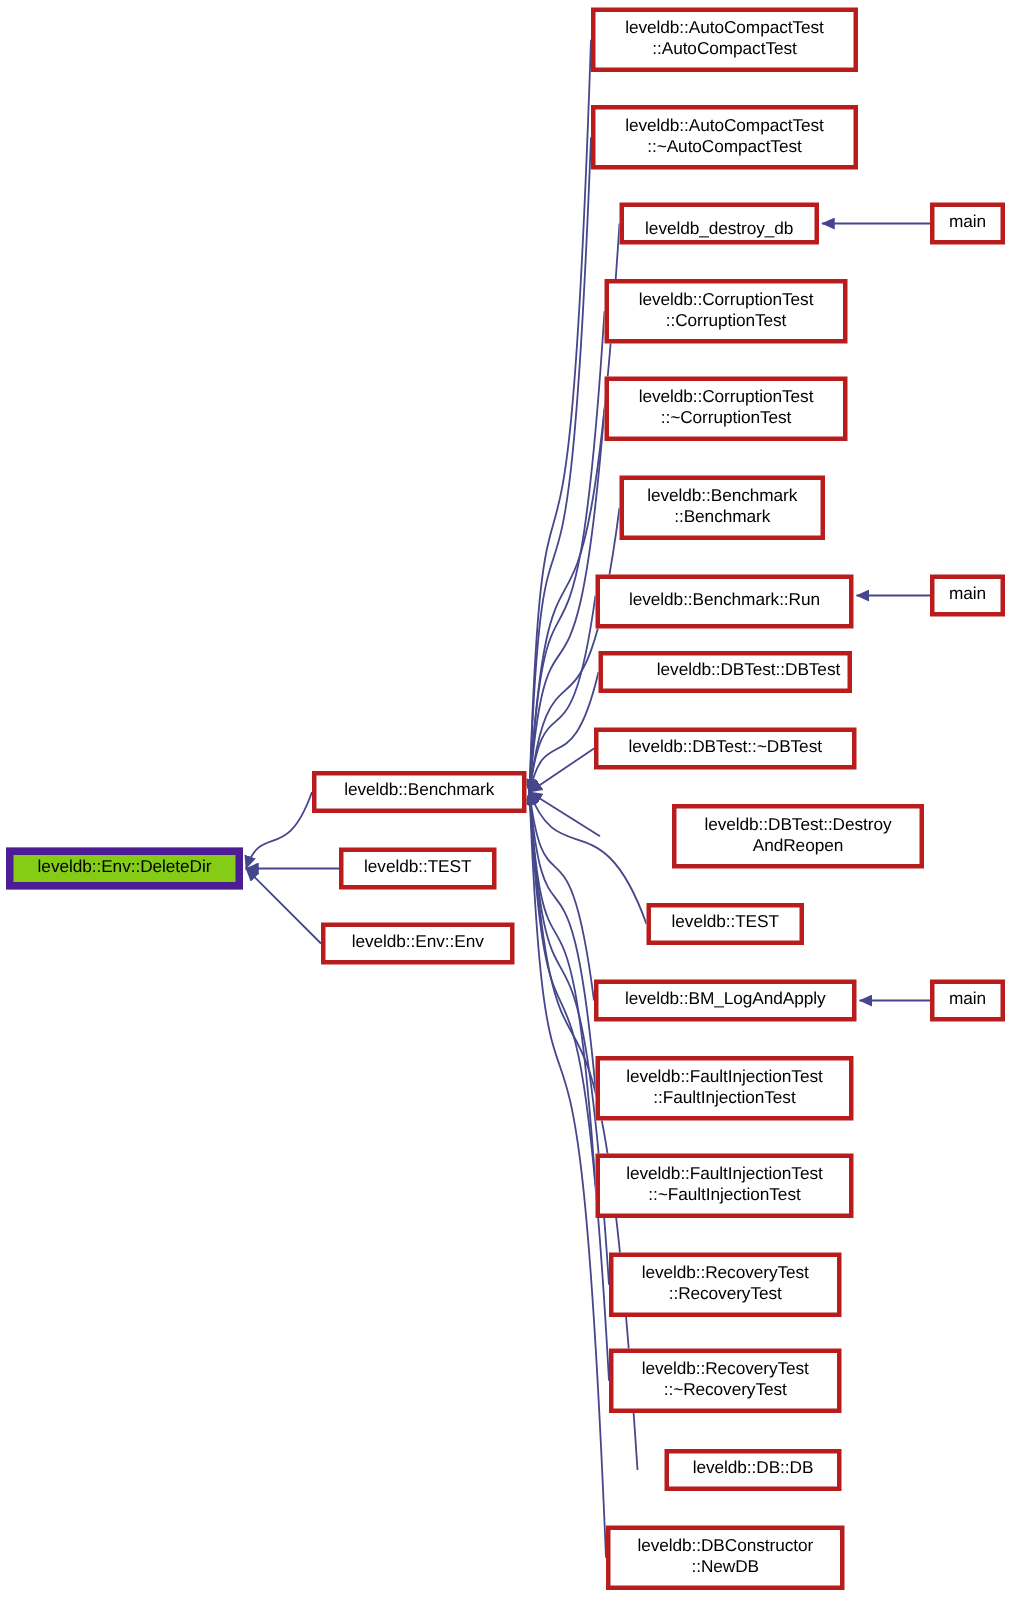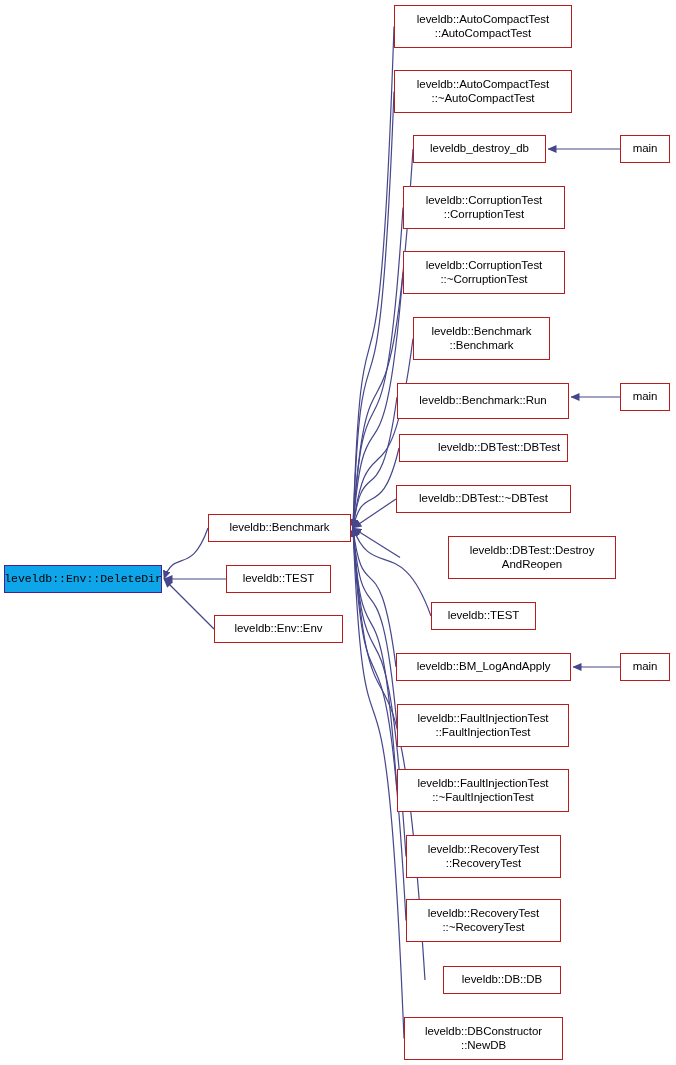--- a/index.html
+++ b/index.html
@@ -22,37 +22,36 @@
   #graph-svg {
     position: absolute;
     top: 0;
     left: 0;
     width: 676px;
     height: 1065px;
   }
   .node-box {
     position: absolute;
     box-sizing: border-box;
-    border: 1px solid #b91c1c;
+    border: 3px solid #b91c1c;
     background: #ffffff;
     display: flex;
     align-items: center;
     justify-content: center;
     text-align: center;
     font-family: "Liberation Sans", sans-serif;
     font-size: 11.5px;
     line-height: 13.5px;
     color: #000000;
     white-space: pre;
     letter-spacing: -0.05px;
   }
   .node-box.highlight {
-    background: #0ea5e9;
-    border: 1px solid #4c1d95;
-    font-family: Liberation Mono, monospace;
+    background: #84cc16;
+    border: 5px solid #4c1d95;
   }
 </style>
 </head>
 <body>
 
 <div id="graph-root">
   <svg id="graph-svg" viewBox="0 0 676 1065" xmlns="http://www.w3.org/2000/svg">
     <defs>
       <marker id="arrowhead" markerWidth="9" markerHeight="8" refX="8.5" refY="4" orient="auto" markerUnits="userSpaceOnUse">
         <path d="M0,0 L9,4 L0,8 z" fill="#46468c"></path>
@@ -87,21 +86,21 @@
   </svg>
   <div id="node-layer">
       <div class="node-box highlight" style="left: 4px; top: 565px; width: 158px; height: 28px;"><div>leveldb::Env::DeleteDir</div></div>
       <div class="node-box" style="left: 208px; top: 514px; width: 143px; height: 28px;"><div>leveldb::Benchmark</div></div>
       <div class="node-box" style="left: 226px; top: 565px; width: 105px; height: 28px;"><div>leveldb::TEST</div></div>
       <div class="node-box" style="left: 214px; top: 615px; width: 129px; height: 28px;"><div>leveldb::Env::Env</div></div>
       <div class="node-box" style="left: 394px; top: 5px; width: 178px; height: 43px;"><div>leveldb::AutoCompactTest
 ::AutoCompactTest</div></div>
       <div class="node-box" style="left: 394px; top: 70px; width: 178px; height: 43px;"><div>leveldb::AutoCompactTest
 ::~AutoCompactTest</div></div>
-      <div class="node-box" style="left: 413px; top: 135px; width: 133px; height: 28px;"><div>leveldb_destroy_db</div></div>
+      <div class="node-box" style="left: 413px; top: 135px; width: 133px; height: 28px; align-items: flex-end;"><div>leveldb_destroy_db</div></div>
       <div class="node-box" style="left: 403px; top: 186px; width: 162px; height: 43px;"><div>leveldb::CorruptionTest
 ::CorruptionTest</div></div>
       <div class="node-box" style="left: 403px; top: 251px; width: 162px; height: 43px;"><div>leveldb::CorruptionTest
 ::~CorruptionTest</div></div>
       <div class="node-box" style="left: 413px; top: 317px; width: 137px; height: 43px;"><div>leveldb::Benchmark
 ::Benchmark</div></div>
       <div class="node-box" style="left: 397px; top: 383px; width: 172px; height: 36px;"><div>leveldb::Benchmark::Run</div></div>
       <div class="node-box" style="left: 399px; top: 434px; width: 169px; height: 28px; padding-left: 31px;"><div>leveldb::DBTest::DBTest</div></div>
       <div class="node-box" style="left: 396px; top: 485px; width: 175px; height: 28px;"><div>leveldb::DBTest::~DBTest</div></div>
       <div class="node-box" style="left: 400px; top: 536px; width: 168px; height: 43px; margin-left: 48px;"><div>leveldb::DBTest::Destroy

